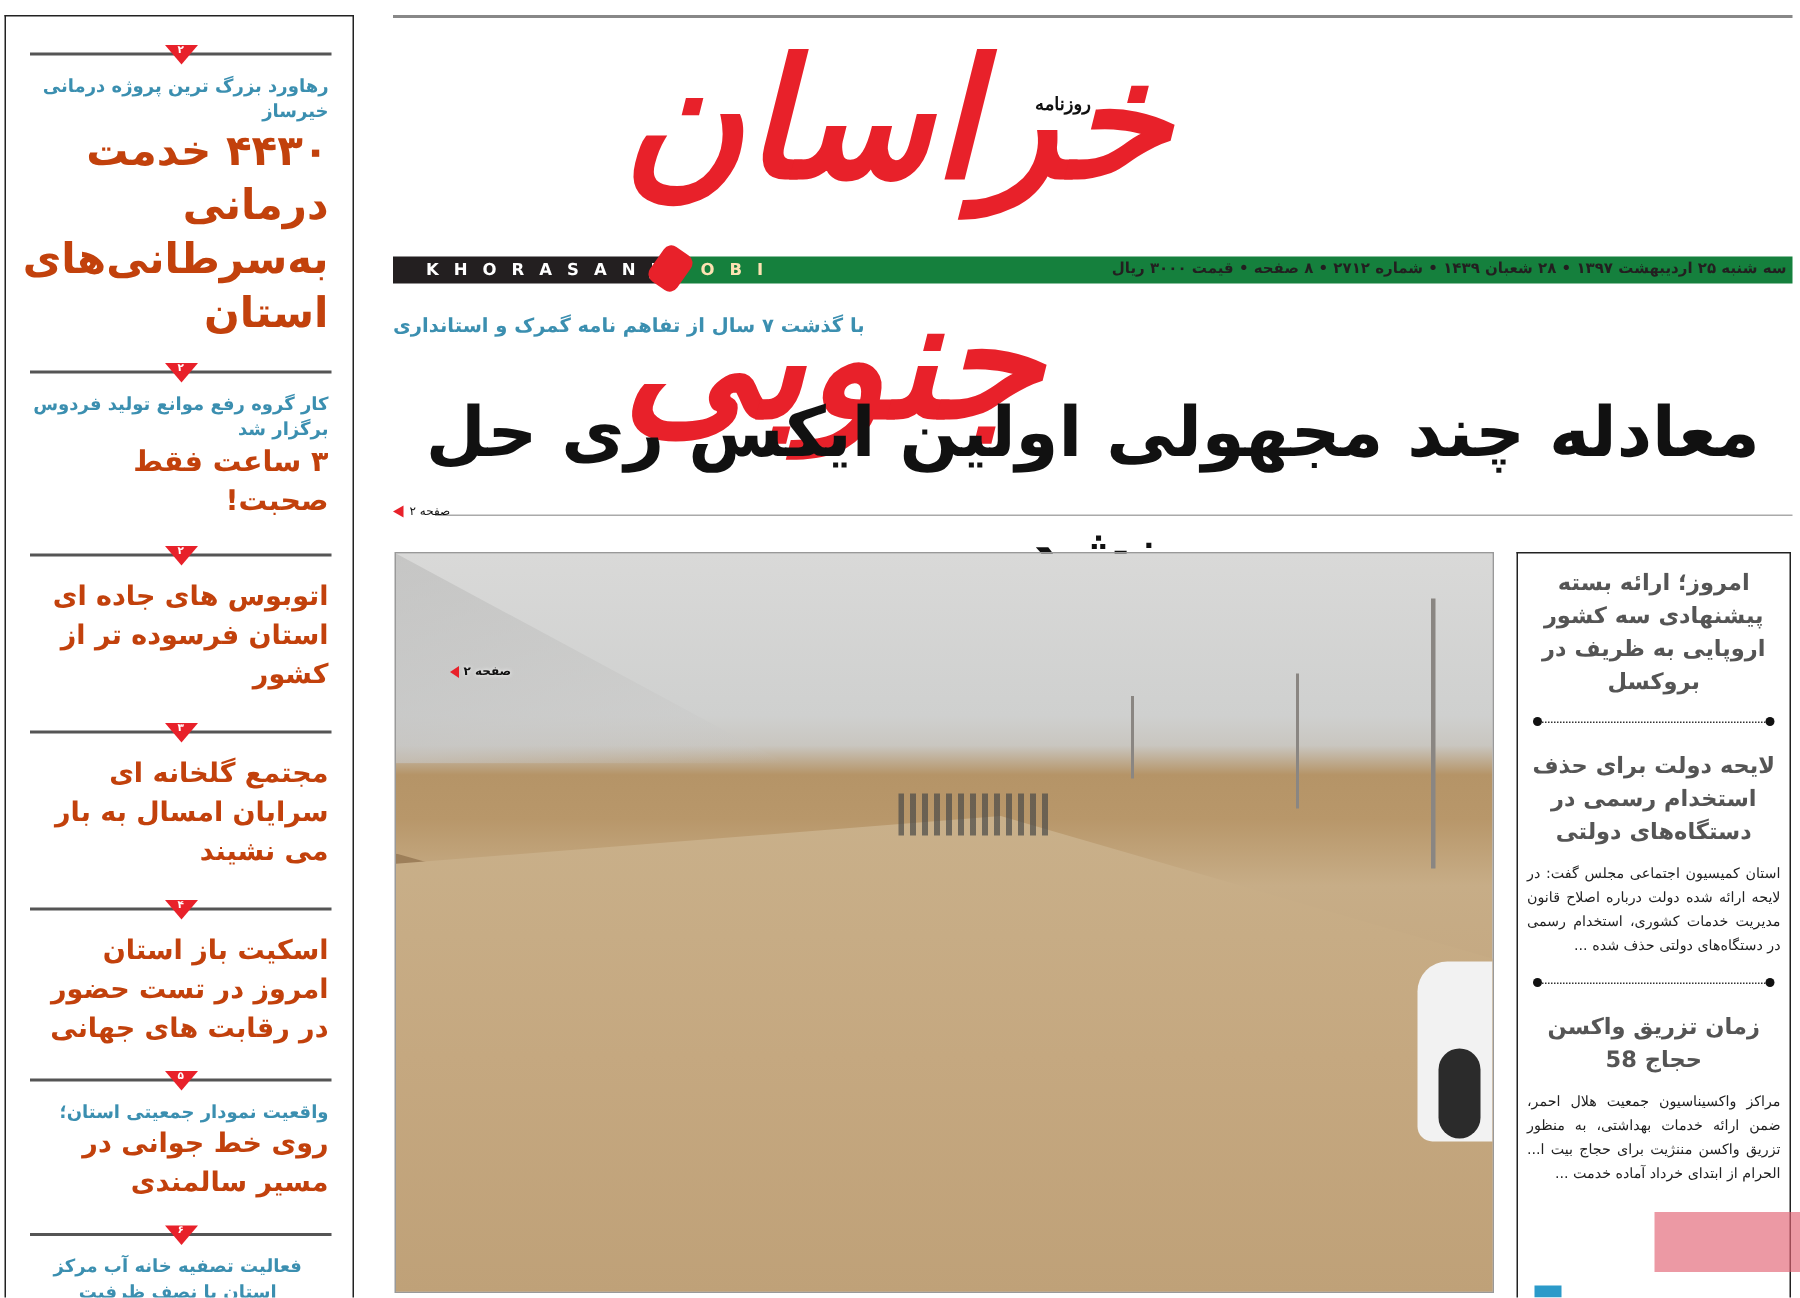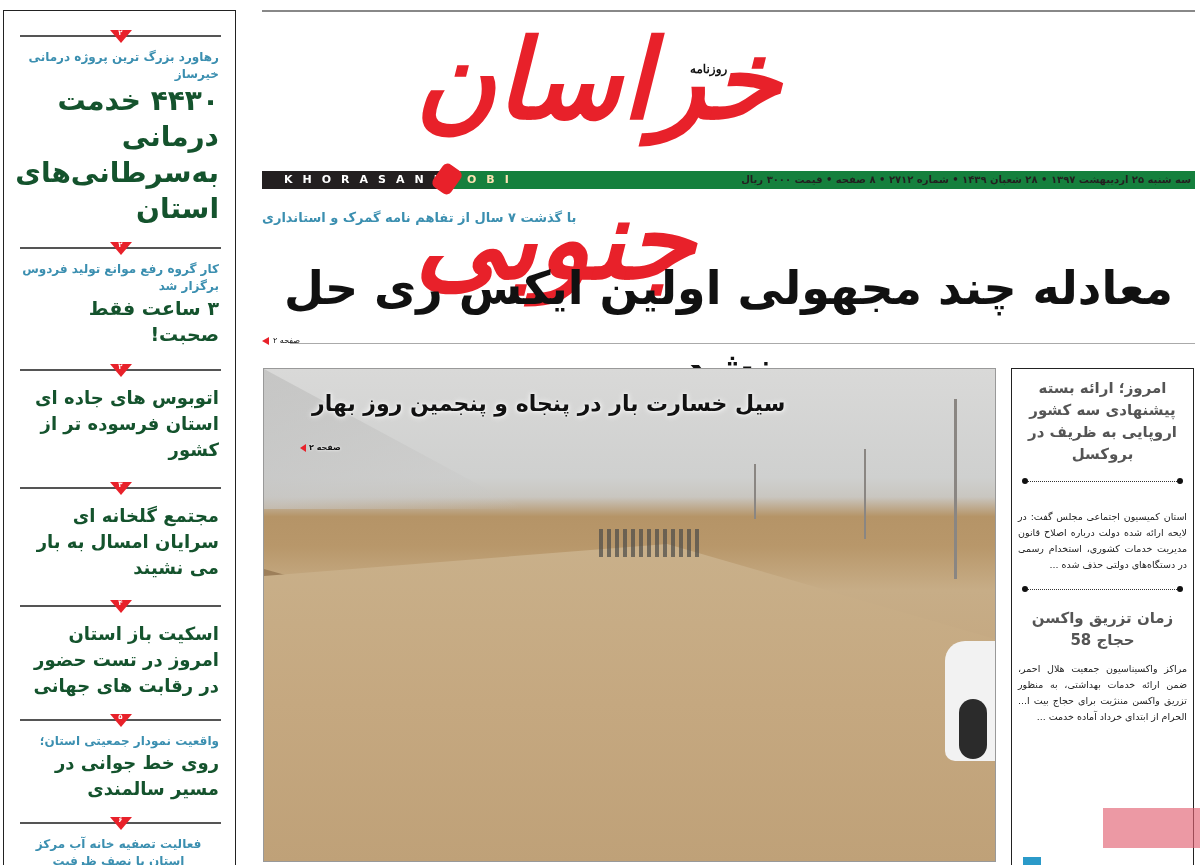--- a/index.html
+++ b/index.html
@@ -17,21 +17,21 @@
   .sep .tri {
     position: absolute; left: 50%; top: 1px; transform: translateX(-50%);
     width: 0; height: 0; border-left: 11px solid transparent; border-right: 11px solid transparent;
     border-top: 13px solid #e8212a;
   }
   .sep .tri-num {
     position: absolute; left: 50%; top: 0; transform: translateX(-50%);
     font-size: 7px; color: #fff; font-weight: bold; line-height: 9px;
   }
   .kicker { color: #3b8fb0; font-size: 12px; font-weight: bold; line-height: 17px; margin-top: 6px; }
-  .lc-head { font-size: 22px; font-weight: bold; line-height: 30px; color: #14532d; }
+  .lc-head { font-size: 22px; font-weight: bold; line-height: 30px; color: #c2410c; }
   .lc-head.big { font-size: 28px; line-height: 36px; }
   .lc-head.med { font-size: 18px; line-height: 26px; font-weight: bold; }
 
   
   .top-rule { position: absolute; left: 262px; top: 10px; width: 933px; border-top: 2px solid #888; }
   .logo {
     position: absolute; left: 415px; top: 0; width: 610px; height: 175px;
     direction: rtl; text-align: left;
     font-family: "DejaVu Serif", serif; font-style: italic; font-weight: bold;
     font-size: 110px; color: #e8212a; line-height: 160px; letter-spacing: -4px;
@@ -196,36 +196,36 @@
 <div class="photo">
   <div class="hill"></div>
   <div class="pole" style="left:690px; top:30px; height:180px;"></div>
   <div class="pole" style="left:600px; top:80px; height:90px; width:2px;"></div>
   <div class="pole" style="left:490px; top:95px; height:55px; width:2px;"></div>
   <div class="mudbank"></div>
   <div class="road"></div>
   <div class="people"></div>
   <div class="car"></div>
   <div class="car-wheel"></div>
-  <div class="photo-title">سیل خسارت بار در پنجاه و پنجمین روز بهار</div>
   <div class="photo-ref">
     <span>صفحه ۲</span>
     <span class="arrow"></span>
   </div>
 </div>
 
 <div class="right-col">
   <div class="rc-item">
     <div class="rc-head">امروز؛ ارائه بسته پیشنهادی سه کشور اروپایی به ظریف در بروکسل</div>
   </div>
   <div class="dots">
       <span class="d l"></span>
       <span class="d r"></span>
     </div>
   <div class="rc-item">
+    <div class="rc-head">لایحه دولت برای حذف استخدام رسمی در دستگاه‌های دولتی</div>
     <div class="rc-body">استان کمیسیون اجتماعی مجلس گفت: در لایحه ارائه شده دولت درباره اصلاح قانون مدیریت خدمات کشوری، استخدام رسمی در دستگاه‌های دولتی حذف شده ...</div>
   </div>
   <div class="dots">
       <span class="d l"></span>
       <span class="d r"></span>
     </div>
   <div class="rc-item">
     <div class="rc-head">زمان تزریق واکسن حجاج 58</div>
     <div class="rc-body">مراکز واکسیناسیون جمعیت هلال احمر، ضمن ارائه خدمات بهداشتی، به منظور تزریق واکسن مننژیت برای حجاج بیت ا... الحرام از ابتدای خرداد آماده خدمت ...</div>
   </div>

